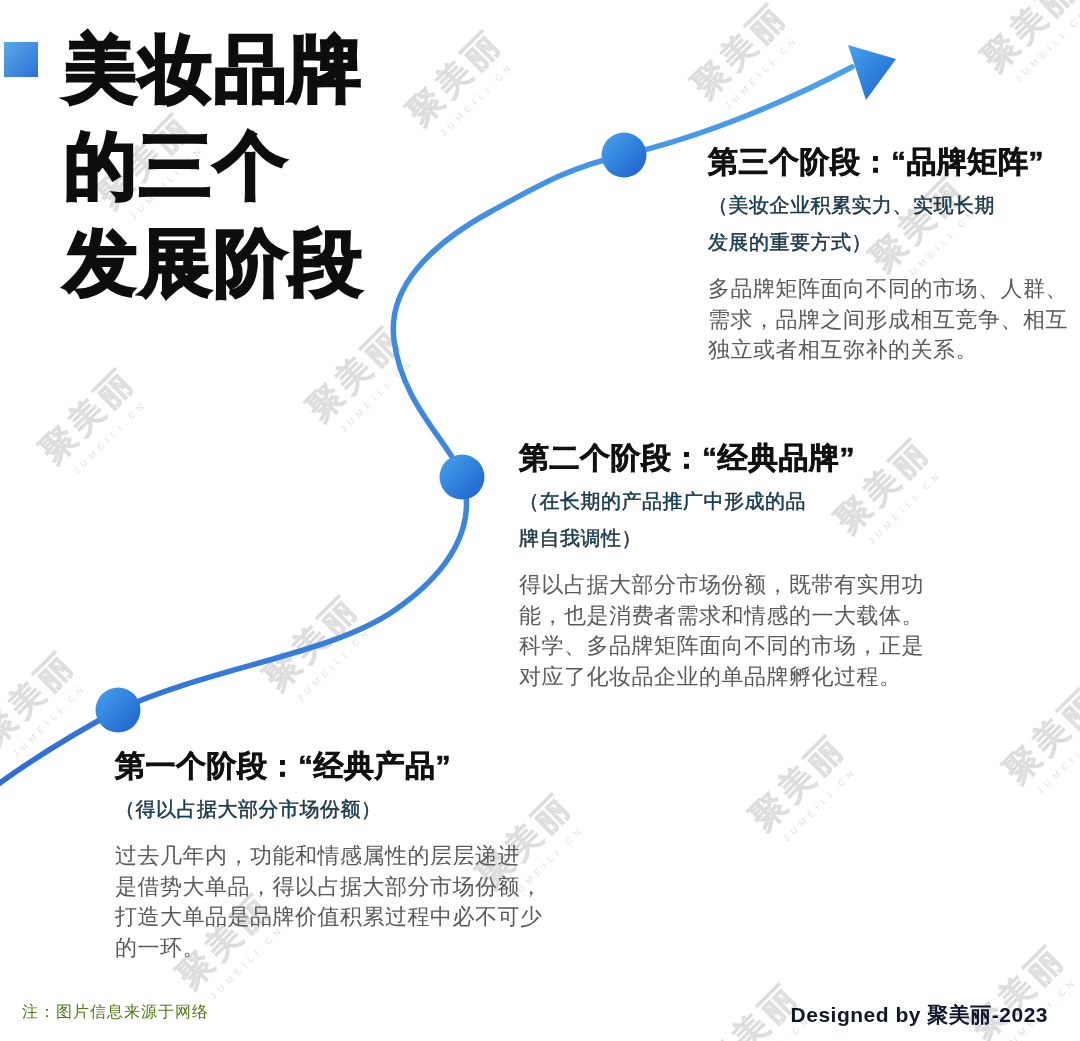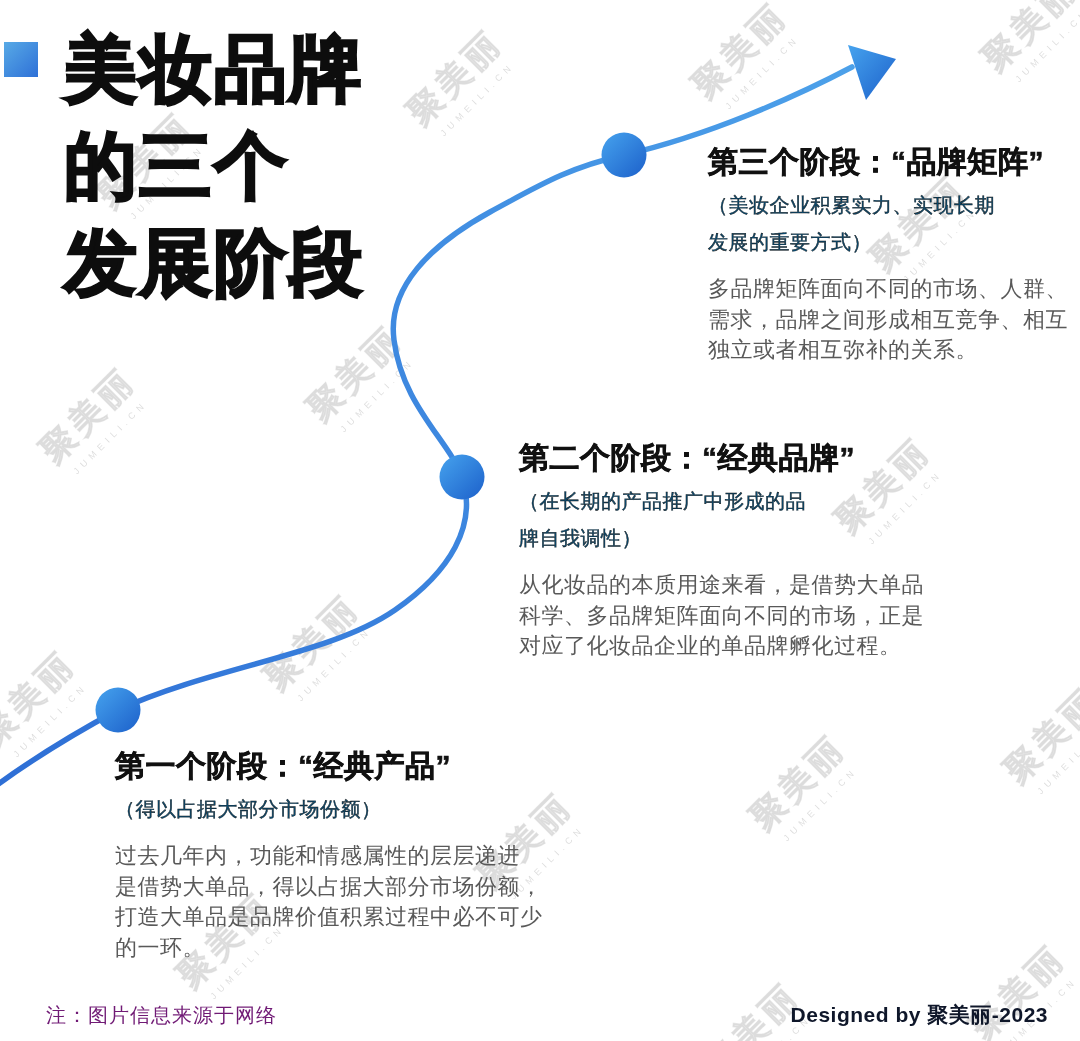--- a/index.html
+++ b/index.html
@@ -55,22 +55,22 @@
   .stage-body{
     margin-top:13px;font-size:22px;font-weight:400;color:#595959;line-height:30.5px;
     letter-spacing:0.5px;
   }
   #stage-3{left:668px;top:144px;width:392px;margin-left:40px;}
   #stage-2{left:513px;top:440px;width:410px;margin-left:6px;}
   #stage-1{left:115px;top:748px;width:465px;}
 
   
   .footer-note{
-    position:absolute;left:46px;top:1002px;z-index:3;
-    font-size:20px;color:#701a75;letter-spacing:1px;
+    position:absolute;left:22px;top:1002px;z-index:3;
+    font-size:16px;color:#4d7c0f;letter-spacing:1px;
   }
   .footer-credit{
     position:absolute;right:32px;top:1001px;z-index:3;
     font-size:21px;color:#0f172a;font-weight:700;letter-spacing:0.5px;
   }
 </style>
 </head>
 <body>
 
 <div id="stage-canvas">
@@ -187,21 +187,22 @@
     </div>
   </div>
 
   <div class="stage" id="stage-2">
     <div class="stage-title">第二个阶段：“经典品牌”</div>
     <div class="stage-subtitle">
       <div>（在长期的产品推广中形成的品</div>
       <div>牌自我调性）</div>
     </div>
     <div class="stage-body">
-      <div>从化妆品的本质用途来看，是借势大单品</div>
+      <div>得以占据大部分市场份额，既带有实用功</div>
+      <div>能，也是消费者需求和情感的一大载体。</div>
       <div>科学、多品牌矩阵面向不同的市场，正是</div>
       <div>对应了化妆品企业的单品牌孵化过程。</div>
     </div>
   </div>
 
   <div class="stage" id="stage-1">
     <div class="stage-title">第一个阶段：“经典产品”</div>
     <div class="stage-subtitle">
       <div>（得以占据大部分市场份额）</div>
     </div>

